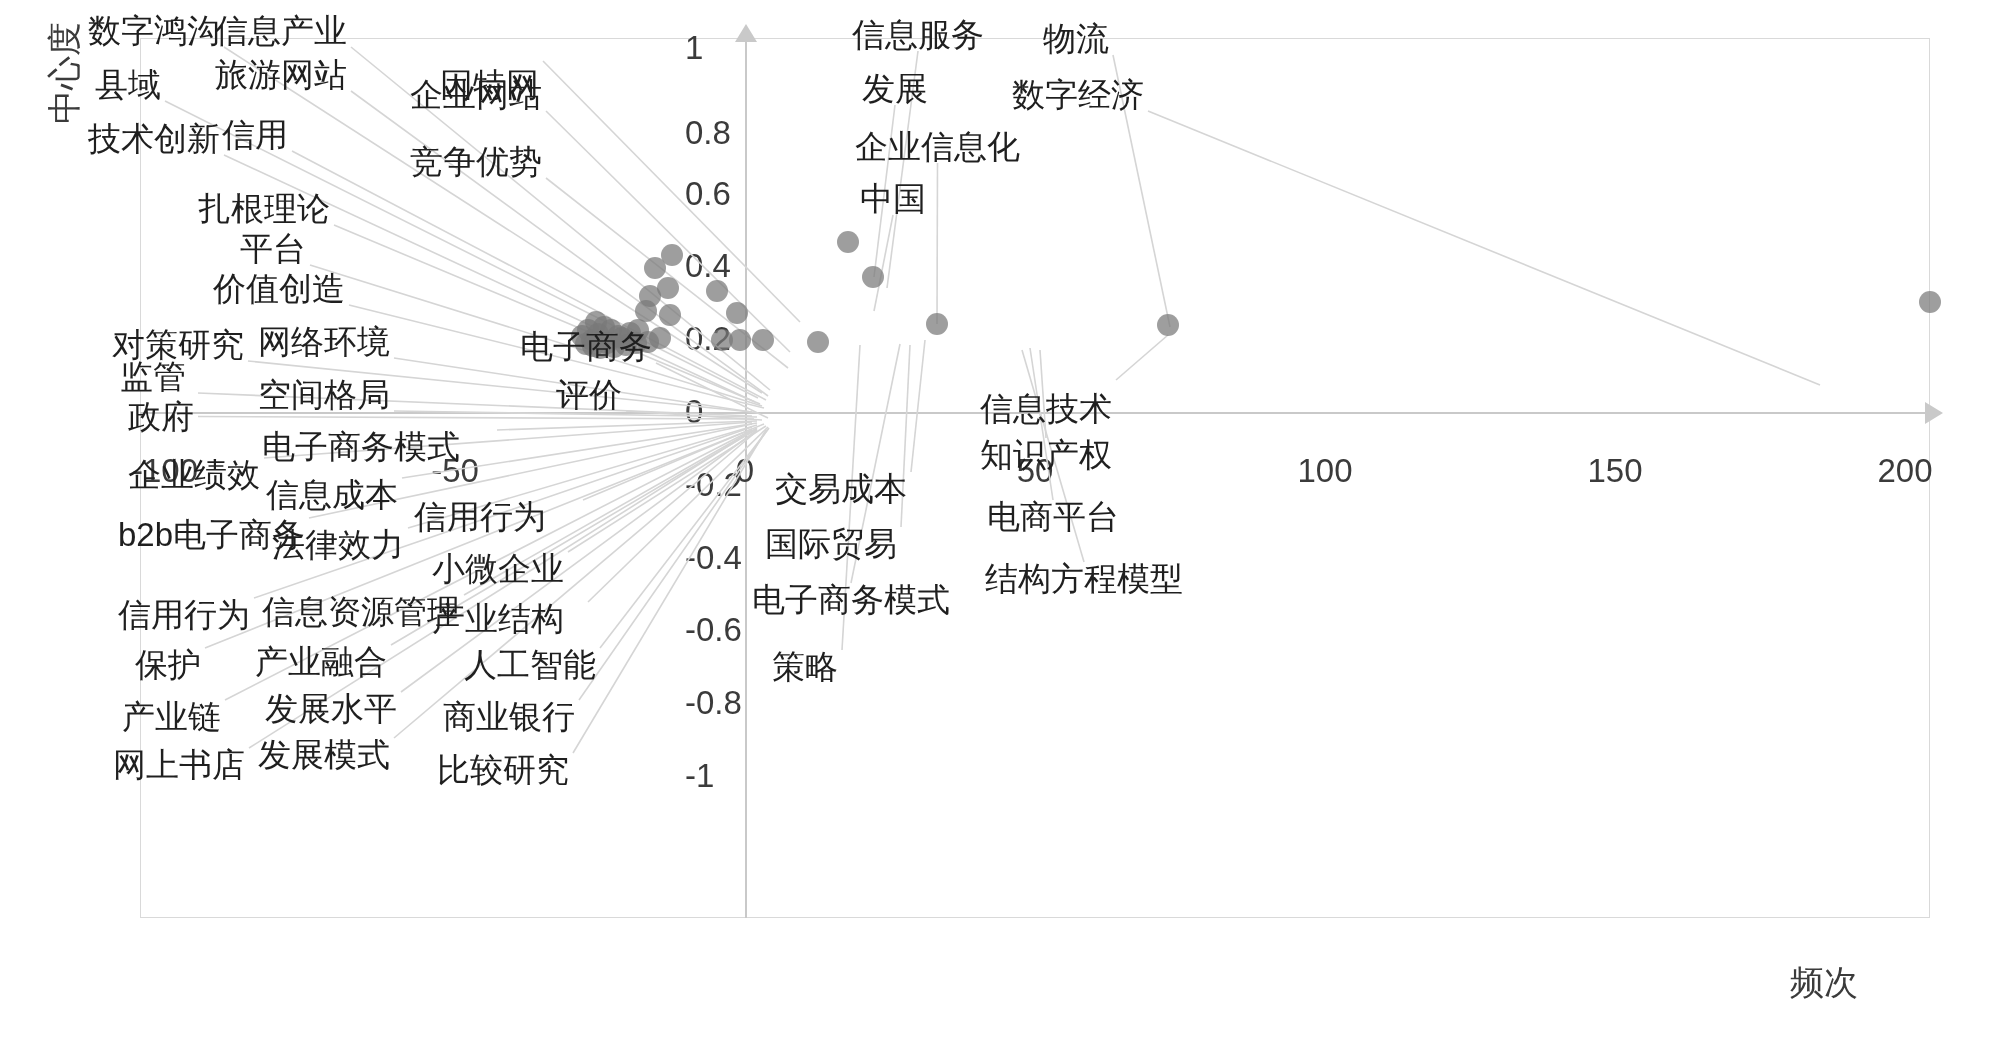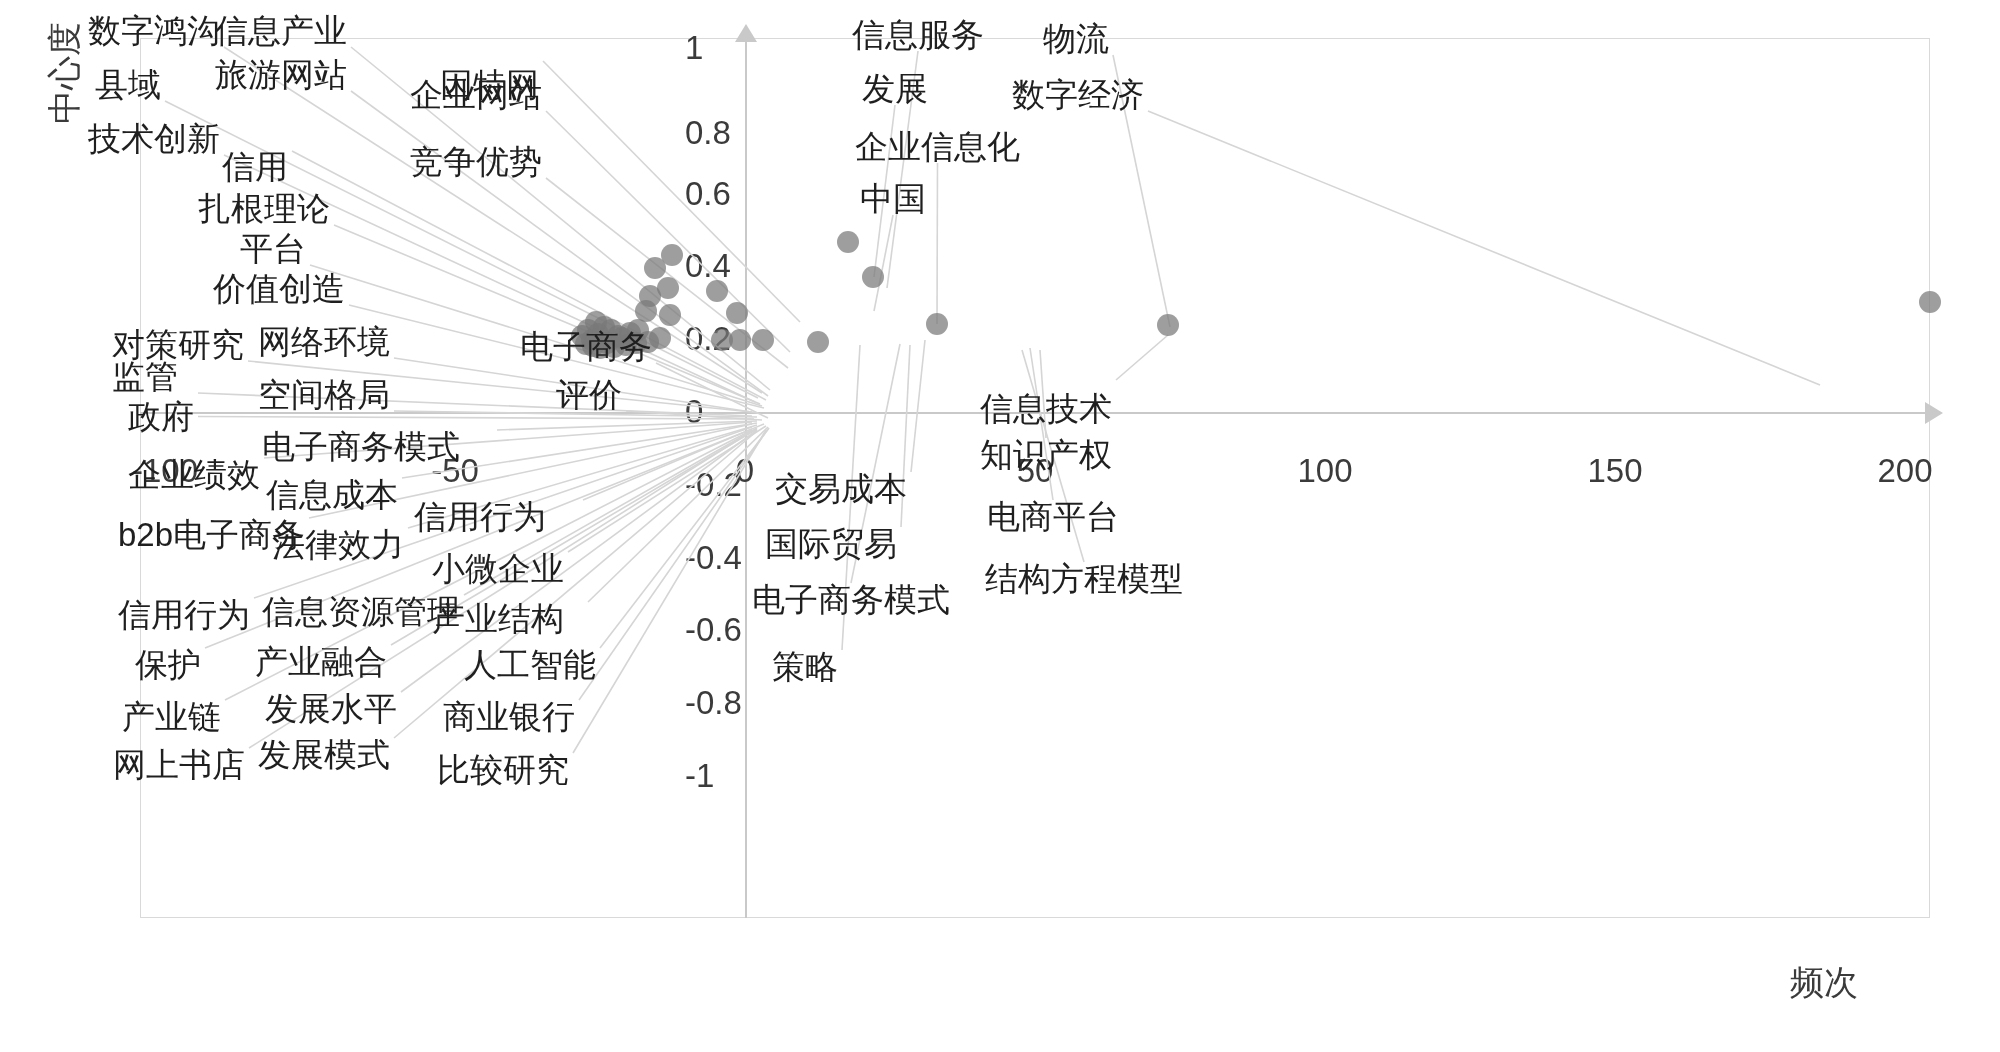--- a/index.html
+++ b/index.html
@@ -247,27 +247,27 @@
       <div class="point" style="left: 582px; top: 336px;"></div>
       <div class="point" style="left: 586px; top: 344px;"></div>
       <div class="point" style="left: 593px; top: 346px;"></div>
     </div>
   <div id="labels">
       <div class="label" style="left: 88px; top: 14px;">数字鸿沟</div>
       <div class="label" style="left: 215px; top: 14px;">信息产业</div>
       <div class="label" style="left: 95px; top: 68px;">县域</div>
       <div class="label" style="left: 215px; top: 58px;">旅游网站</div>
       <div class="label" style="left: 88px; top: 122px;">技术创新</div>
-      <div class="label" style="left: 222px; top: 118px; margin-top: 32px;">信用</div>
+      <div class="label" style="left: 222px; top: 118px;">信用</div>
       <div class="label" style="left: 198px; top: 192px; text-align: center;">扎根理论</div>
       <div class="label" style="left: 240px; top: 232px;">平台</div>
       <div class="label" style="left: 213px; top: 272px;">价值创造</div>
       <div class="label" style="left: 112px; top: 328px;">对策研究</div>
       <div class="label" style="left: 258px; top: 325px;">网络环境</div>
-      <div class="label" style="left: 112px; top: 360px;">监管</div>
+      <div class="label" style="left: 120px; top: 360px;">监管</div>
       <div class="label" style="left: 258px; top: 378px;">空间格局</div>
       <div class="label" style="left: 128px; top: 400px;">政府</div>
       <div class="label" style="left: 262px; top: 430px;">电子商务模式</div>
       <div class="label" style="left: 128px; top: 458px;">企业绩效</div>
       <div class="label" style="left: 266px; top: 478px;">信息成本</div>
       <div class="label" style="left: 118px; top: 518px;">b2b电子商务</div>
       <div class="label" style="left: 272px; top: 528px;">法律效力</div>
       <div class="label" style="left: 414px; top: 500px;">信用行为</div>
       <div class="label" style="left: 432px; top: 552px;">小微企业</div>
       <div class="label" style="left: 118px; top: 598px;">信用行为</div>

